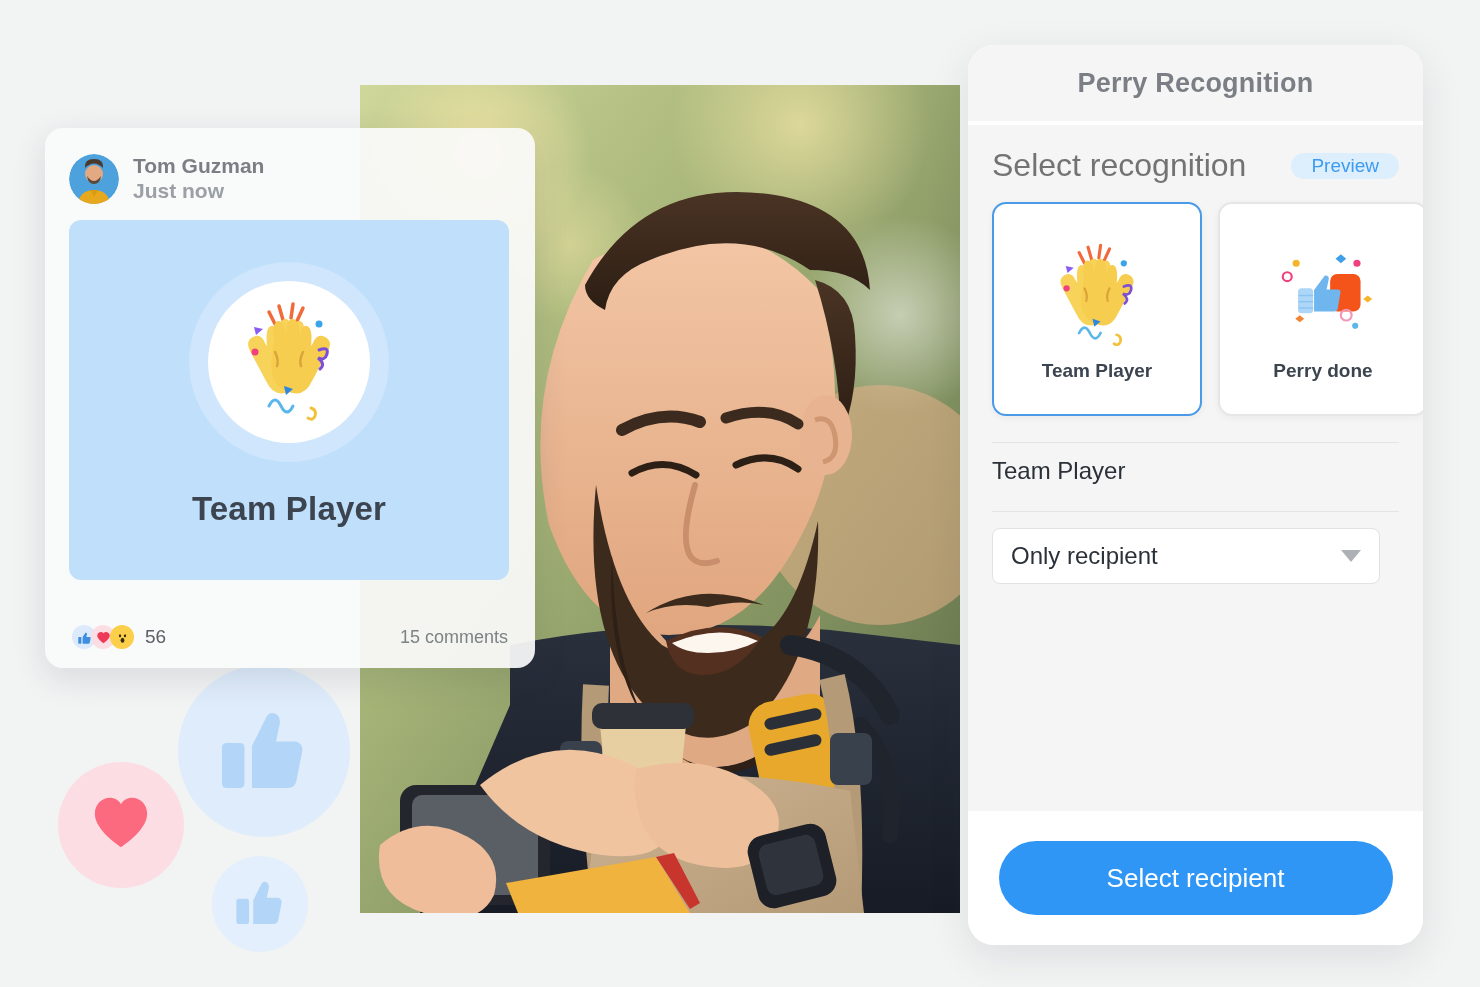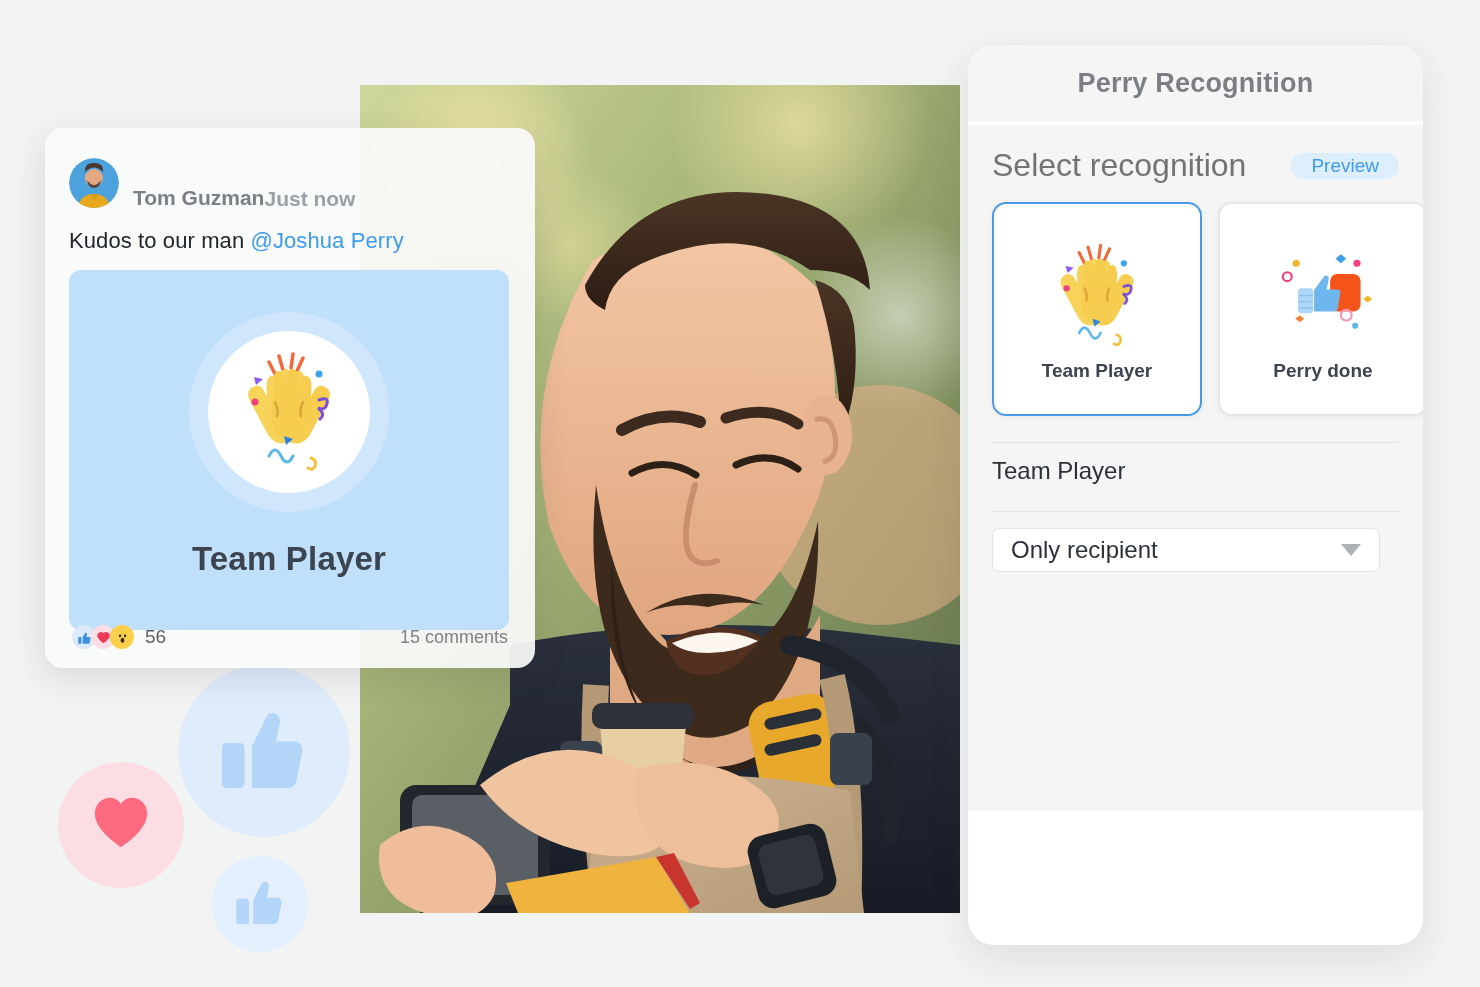--- a/index.html
+++ b/index.html
@@ -32,21 +32,21 @@
     position: absolute; left: 45px; top: 128px; width: 490px; height: 540px;
     background: #f8f8f8; border-radius: 18px;
     box-shadow: 0 10px 34px rgba(40,48,60,.13);
     padding: 26px 24px 0 24px;
     z-index: 3;
   }
   #post-card.translucent { background: rgba(250,250,250,0.93); }
   .post-head { display: flex; align-items: center; gap: 14px; }
   #avatar { width: 50px; height: 50px; border-radius: 50%; overflow: hidden; flex: none; }
   #avatar svg { display: block; width: 50px; height: 50px; }
-  .post-meta { display: flex; flex-direction: row; justify-content: center; margin-top: 32px; }
+  .post-meta { display: flex; flex-direction: column; justify-content: center; }
   .author { font-size: 21px; font-weight: bold; color: #7b7f85; line-height: 1.15; }
   .time   { font-size: 21px; color: #9aa0a6; line-height: 1.25; font-weight: bold; }
   .post-text { margin-top: 16px; font-size: 22px; color: #22262b; letter-spacing: .1px; }
   .mention { color: #3d9bf0; }
 
   .badge-card {
     margin-top: 16px; width: 440px; height: 360px;
     background: #bfdffb; border-radius: 12px;
     display: flex; flex-direction: column; align-items: center;
     padding-top: 42px;
@@ -105,21 +105,21 @@
   }
   .rec-card.selected { border-color: #4a9ae8; }
   .rec-card svg { width: 118px; height: 110px; }
   .rec-label { margin-top: 10px; font-size: 19px; font-weight: bold; color: #3c4450; }
 
   .divider { height: 1px; background: #e3e4e5; margin: 26px 0 0 0; }
   .field-label { font-size: 24px; color: #9a9fa5; margin-top: 20px; }
   .field-value { font-size: 24px; color: #2b3138; margin-top: 14px; }
 
   #visibility-select {
-    margin-top: 16px; width: 388px; height: 44px; background: #fff;
+    margin-top: 16px; width: 388px; height: 56px; background: #fff;
     border: 1px solid #e1e2e3; border-radius: 8px;
     display: flex; align-items: center; padding: 0 18px;
   }
   .select-value { font-size: 24px; color: #2b3138; }
   .caret { margin-left: auto; width: 0; height: 0; border-left: 10px solid transparent; border-right: 10px solid transparent; border-top: 12px solid #adb1b5; }
 
   .panel-footer { height: 134px; background: #fff; display: flex; align-items: center; justify-content: center; }
   #select-recipient-btn {
     width: 394px; height: 74px; background: #2f96f6; color: #fff;
     border: none; border-radius: 37px; font-size: 26px;
@@ -271,21 +271,20 @@
           <path d="M9 50 q2 -14 16 -14 q14 0 16 14 z" fill="#e8a81e"></path>
           <path d="M21 36 l4 7 l4 -7 z" fill="#d99b15"></path>
         </svg>
       </div>
       <div class="post-meta">
         <span class="author">Tom Guzman</span>
         <span class="time">Just now</span>
       </div>
     </div>
 
-    <div class="post-text"><span>Kudos to our man </span><span class="mention">@Joshua Perry</span></div>
 
     <div class="badge-card">
       <div class="badge-ring">
         <div class="badge-disc">
           <span>
             <svg viewBox="0 0 132 132" aria-hidden="true">
               <g stroke="#f06a3c" stroke-width="3.5" stroke-linecap="round">
                 <line x1="60" y1="26" x2="56" y2="12"></line>
                   <line x1="68" y1="24" x2="70" y2="10"></line>
                 <line x1="74" y1="27" x2="80" y2="14"></line>
@@ -404,15 +403,18 @@
       <div class="divider"></div>
       <div class="field-value">Team Player</div>
 
       <div class="divider"></div>
       <div id="visibility-select">
         <span class="select-value">Only recipient</span>
         <span class="caret"></span>
       </div>
     </div>
 
+    <div class="panel-footer">
+      <button id="select-recipient-btn">Select recipient</button>
+    </div>
   </div>
 
 </div>
 
 </body></html>

